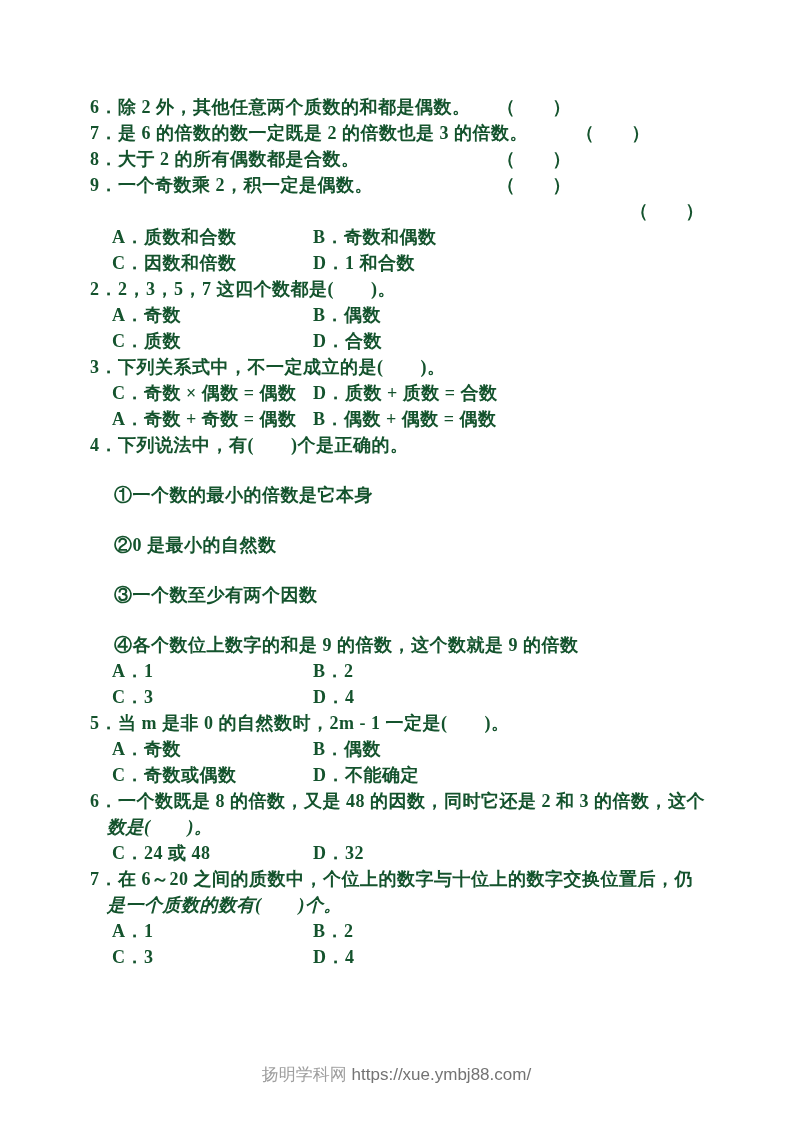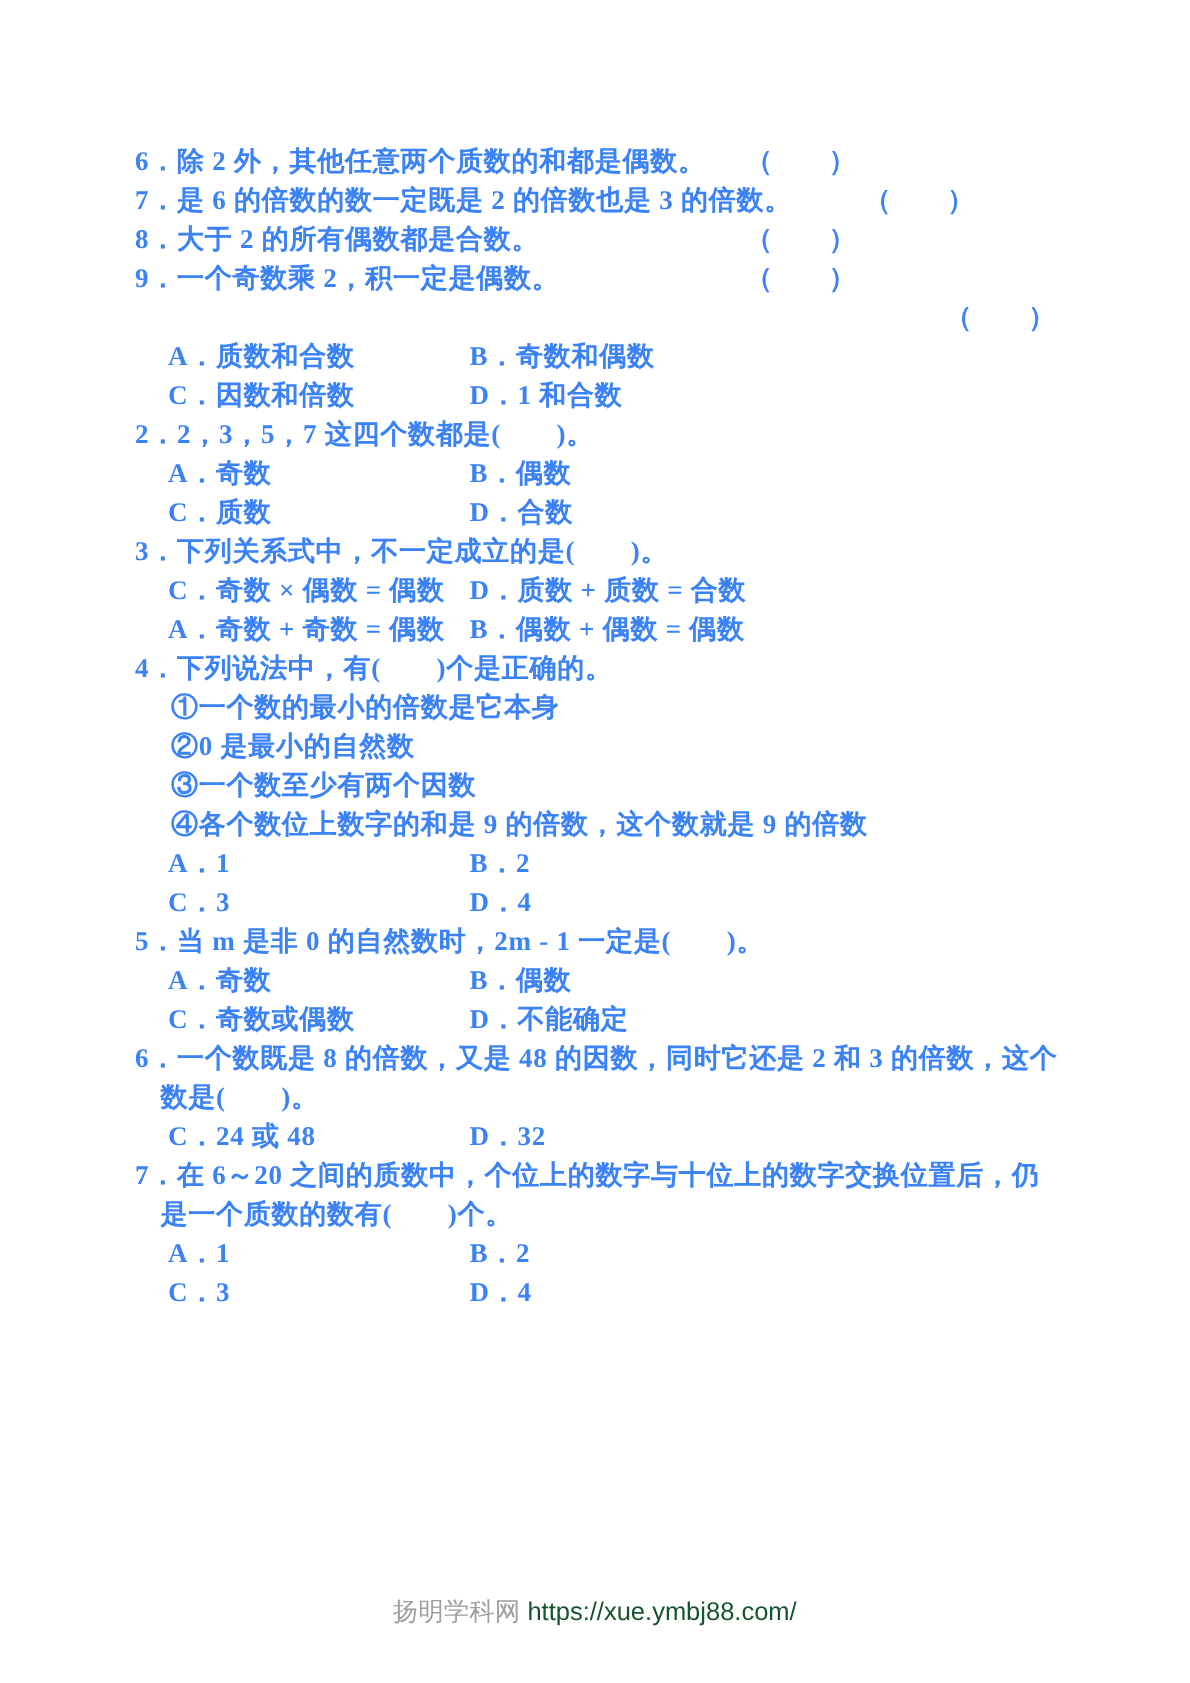--- a/index.html
+++ b/index.html
@@ -20,52 +20,52 @@
     left: 0;
     width: 793px;
     height: 1122px;
     background: #ffffff;
   }
   .content {
     position: absolute;
     top: 94px;
     left: 90px;
     width: 650px;
-    color: #3b82f6;
+    color: #14532d;
     font-size: 18px;
     font-weight: bold;
     letter-spacing: 0.5px;
   }
   .line {
     position: relative;
     height: 26px;
     line-height: 26px;
     white-space: nowrap;
   }
   .paren {
     position: absolute;
     top: 0;
   }
   .opt { padding-left: 22px; }
   .ob  { position: absolute; left: 223px; top: 0; }
-  .sub { padding-left: 24px; }
-  .cont{ padding-left: 17px; }
+  .sub { padding-left: 24px; margin-top: 24px; }
+  .cont{ padding-left: 17px; font-style: italic; }
   .footer {
     position: absolute;
     top: 1062px;
     left: 0;
     width: 793px;
     text-align: center;
     color: #9e9e9e;
     font-family: "Liberation Sans", sans-serif;
     font-size: 17px;
     line-height: 26px;
     font-weight: normal;
   }
-  .footer .url { color: #14532d; text-decoration: none; cursor: pointer; }
+  .footer .url { color: #737373; text-decoration: none; cursor: pointer; }
 </style>
 </head>
 <body>
 
 <div class="doc">
   <div class="content">
 
     <div class="line q">
       <span>6．</span><span>除 2 外，其他任意两个质数的和都是偶数。</span>
       <span class="paren" style="left:407px">（　　）</span>

